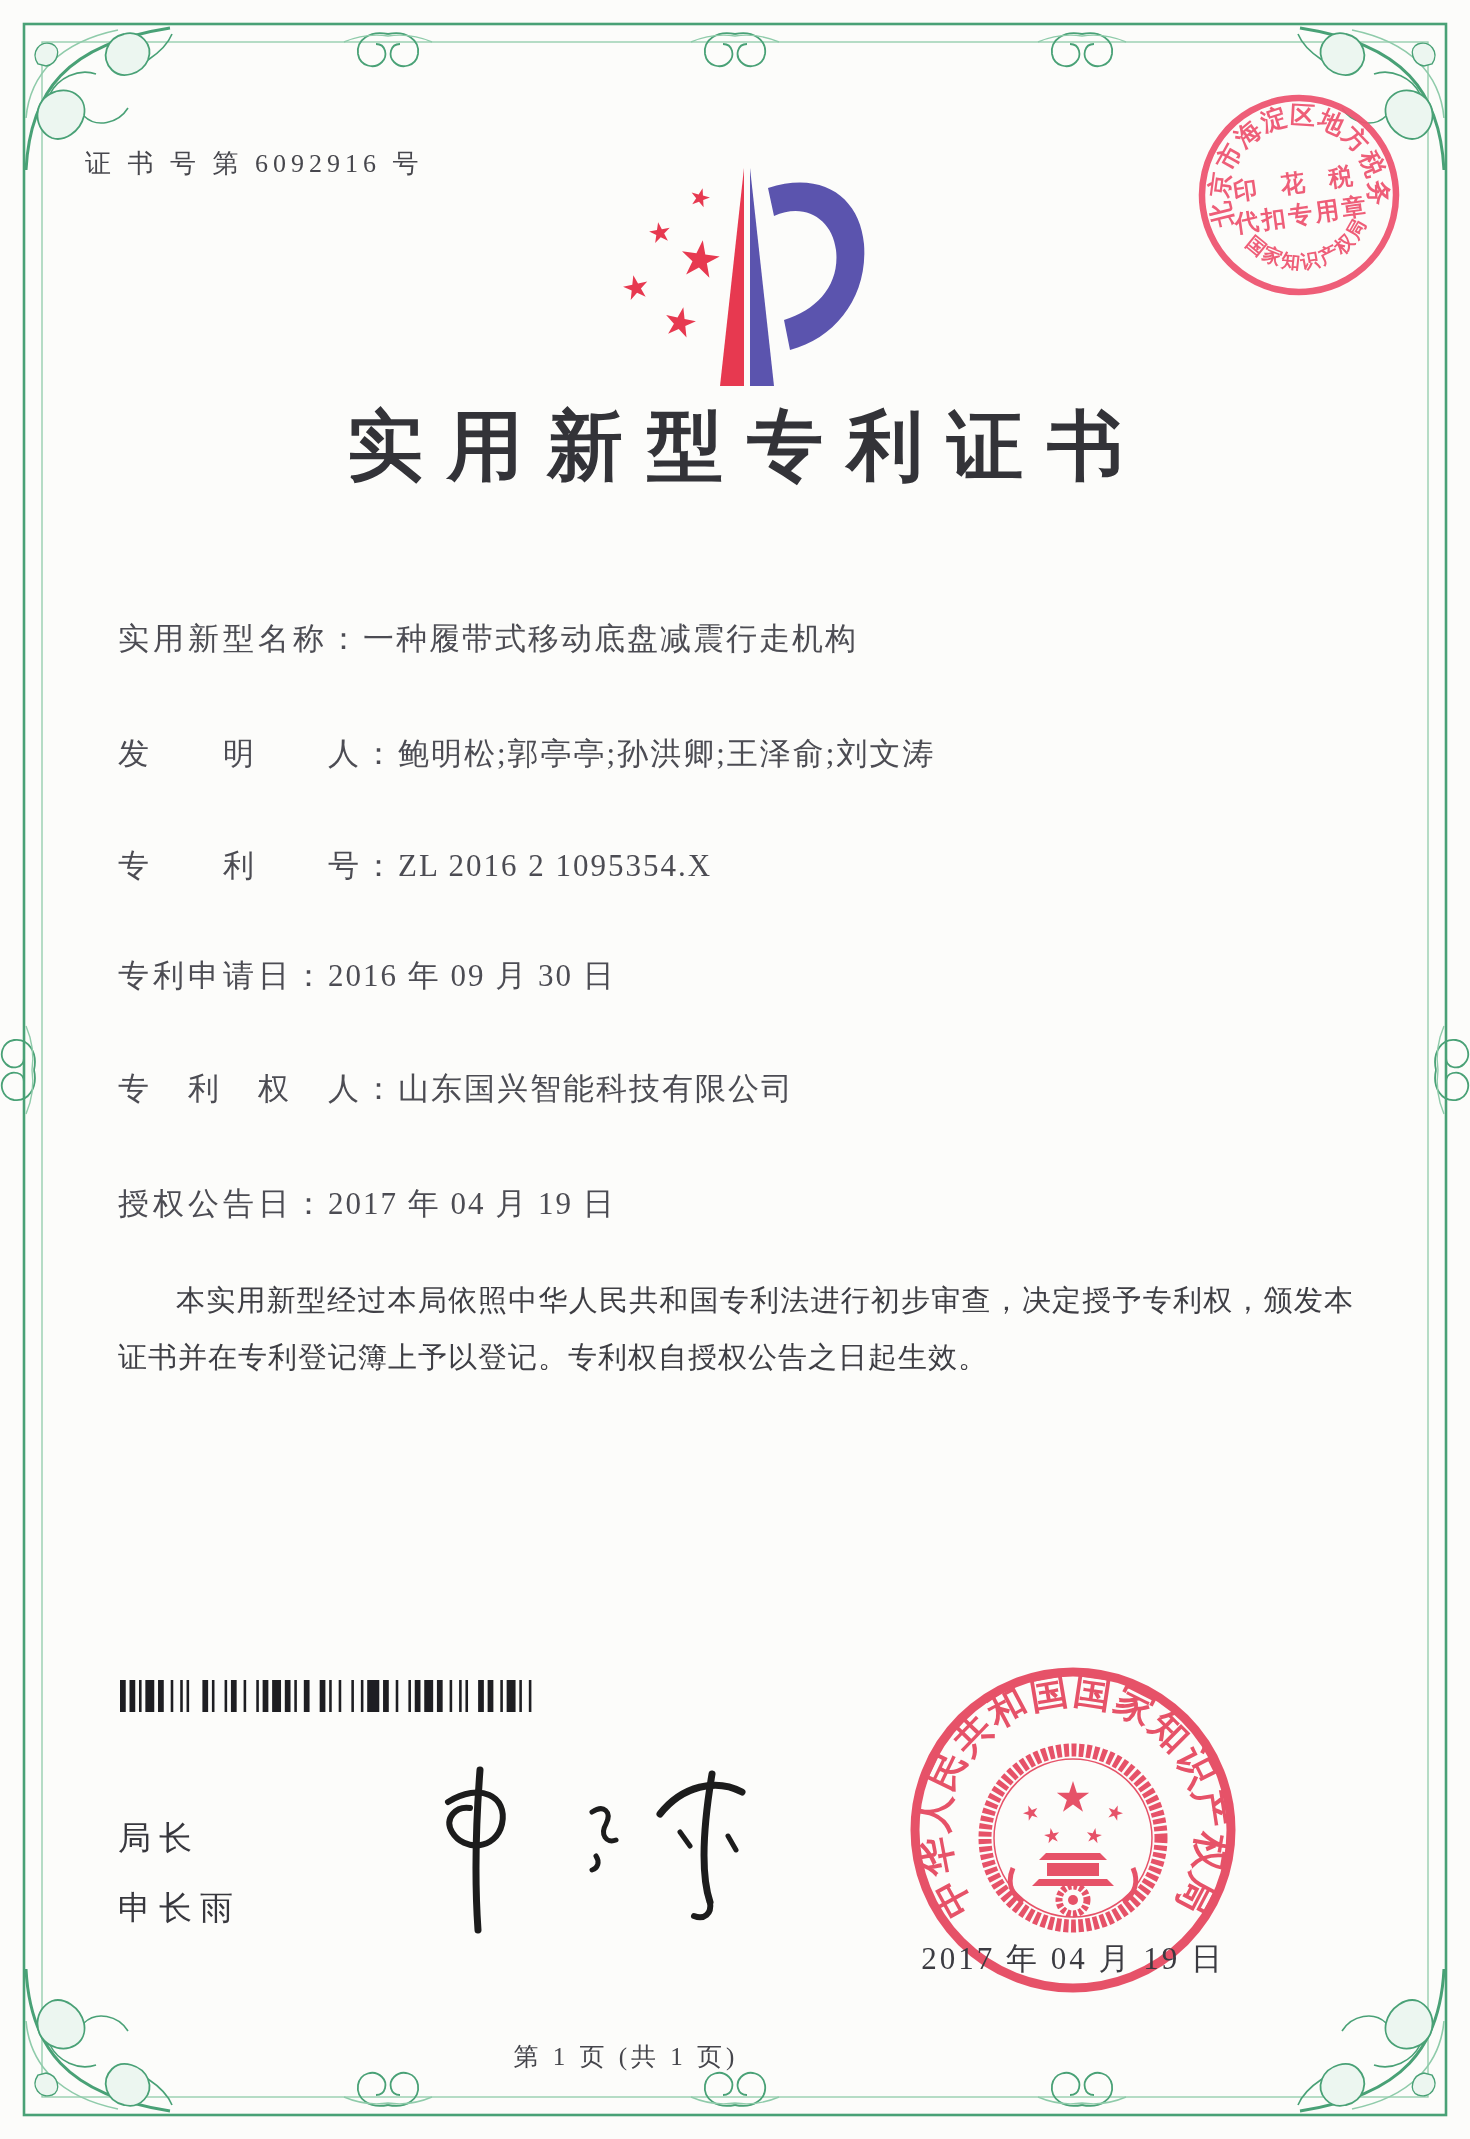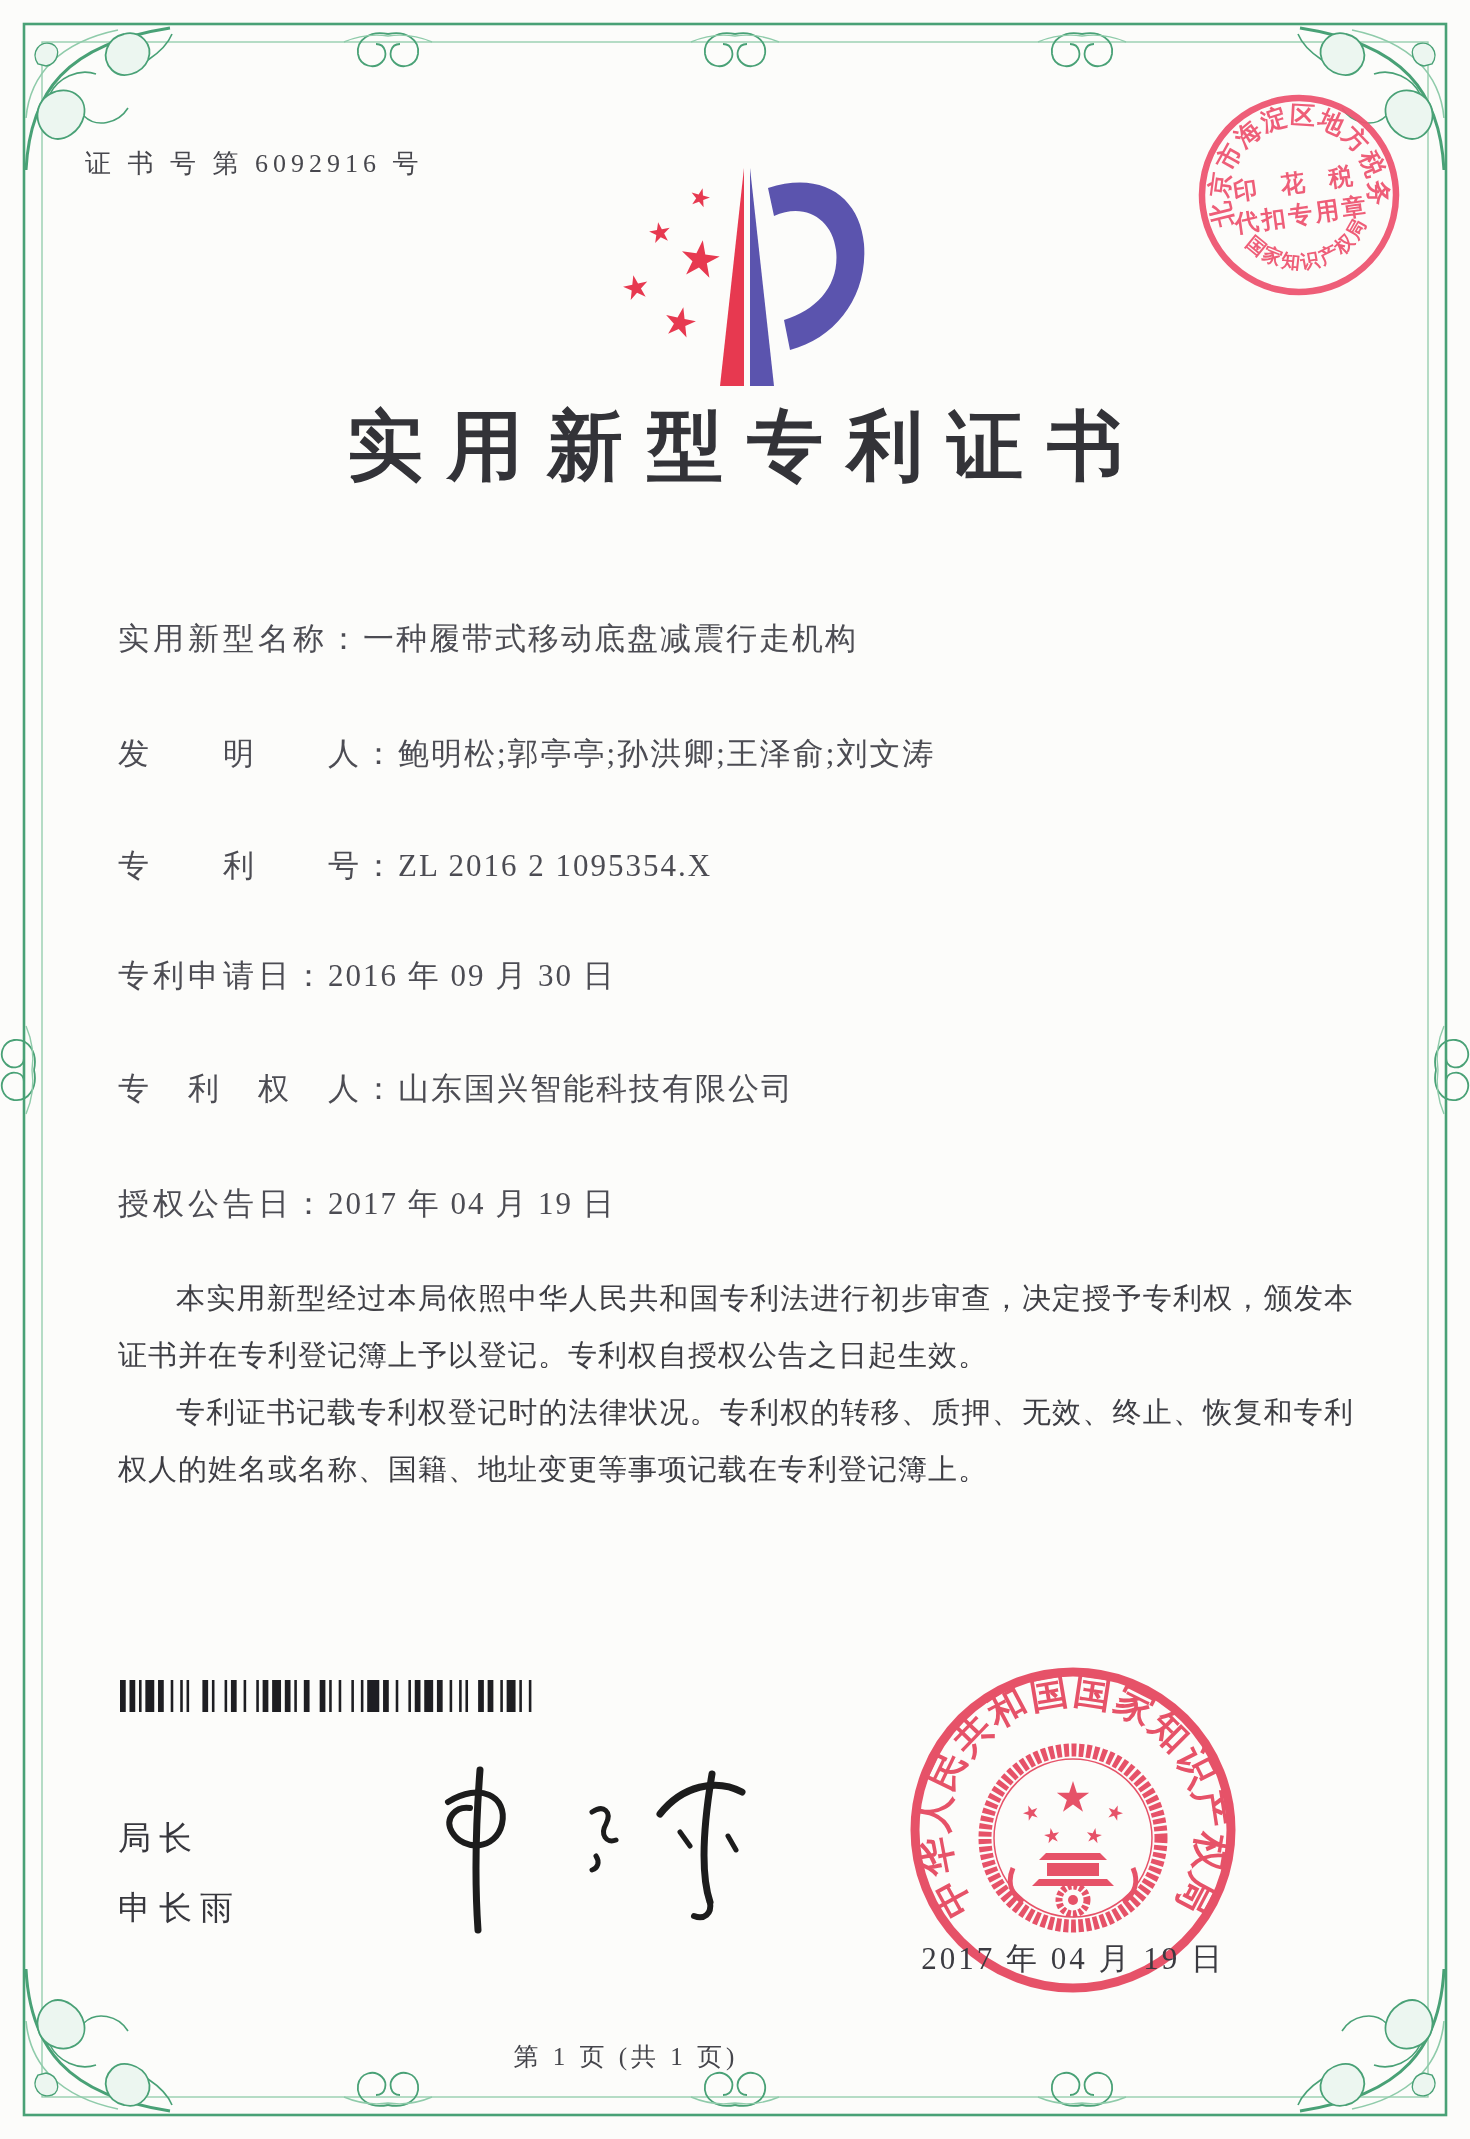--- a/index.html
+++ b/index.html
@@ -15,21 +15,21 @@
   
   .cert-no{left:85px;top:146px;font-size:26px;letter-spacing:5px;color:#47474d;z-index:3;}
   .logo-box{left:608px;top:158px;width:260px;height:234px;z-index:3;}
   .tax-stamp{left:1192px;top:88px;width:214px;height:214px;z-index:4;transform:rotate(-8deg);opacity:.95;}
   .doc-title{left:0;top:396px;width:1470px;text-align:center;font-size:76px;font-weight:600;
              letter-spacing:24px;text-indent:24px;color:#333338;z-index:3;}
   
   .field-row{left:118px;width:1260px;font-size:31px;color:#4c4c53;letter-spacing:2px;z-index:3;white-space:nowrap;}
   .field-row .lbl{letter-spacing:4px;}
   
-  .body-text{left:118px;top:1272px;width:1236px;z-index:3;font-family:Liberation Mono, monospace;}
+  .body-text{left:118px;top:1272px;width:1236px;z-index:3;}
   .body-text p{margin:0;font-size:29px;line-height:57px;text-align:justify;
                text-indent:2em;color:#3e3e44;letter-spacing:1px;}
   
   .barcode{left:120px;top:1680px;width:412px;height:32px;z-index:3;}
   .director-title{left:118px;top:1816px;font-size:33px;letter-spacing:8px;color:#37373d;z-index:3;}
   .director-name{left:118px;top:1886px;font-size:33px;letter-spacing:8px;color:#37373d;z-index:3;}
   .signature{left:360px;top:1752px;width:420px;height:205px;z-index:3;}
   .big-seal{left:903px;top:1660px;width:340px;height:345px;z-index:4;opacity:.93;}
   .seal-date{left:903px;top:1938px;width:340px;text-align:center;font-size:31px;
              letter-spacing:3px;color:#3b3b41;z-index:5;white-space:nowrap;}
@@ -121,21 +121,20 @@
 </div>
 <div class="abs field-row" style="top:1068px">
   <span class="lbl">专　利　权　人：</span><span>山东国兴智能科技有限公司</span>
 </div>
 <div class="abs field-row" style="top:1183px">
   <span class="lbl">授权公告日：</span><span>2017 年 04 月 19 日</span>
 </div>
 
 <div class="abs body-text">
   <p>本实用新型经过本局依照中华人民共和国专利法进行初步审查，决定授予专利权，颁发本证书并在专利登记簿上予以登记。专利权自授权公告之日起生效。</p>
-  <p>专利证书记载专利权登记时的法律状况。专利权的转移、质押、无效、终止、恢复和专利权人的姓名或名称、国籍、地址变更等事项记载在专利登记簿上。</p>
 </div>
 
 <svg class="abs barcode" id="barcode-svg" viewBox="0 0 412 32" preserveAspectRatio="none">
     <rect x="0.00" y="0" width="5.74" height="32" fill="#1e1e22"></rect>
     <rect x="9.51" y="0" width="5.74" height="32" fill="#1e1e22"></rect>
     <rect x="19.02" y="0" width="2.57" height="32" fill="#1e1e22"></rect>
     <rect x="25.35" y="0" width="8.91" height="32" fill="#1e1e22"></rect>
     <rect x="38.03" y="0" width="5.74" height="32" fill="#1e1e22"></rect>
     <rect x="50.71" y="0" width="2.57" height="32" fill="#1e1e22"></rect>
     <rect x="60.22" y="0" width="2.57" height="32" fill="#1e1e22"></rect>

